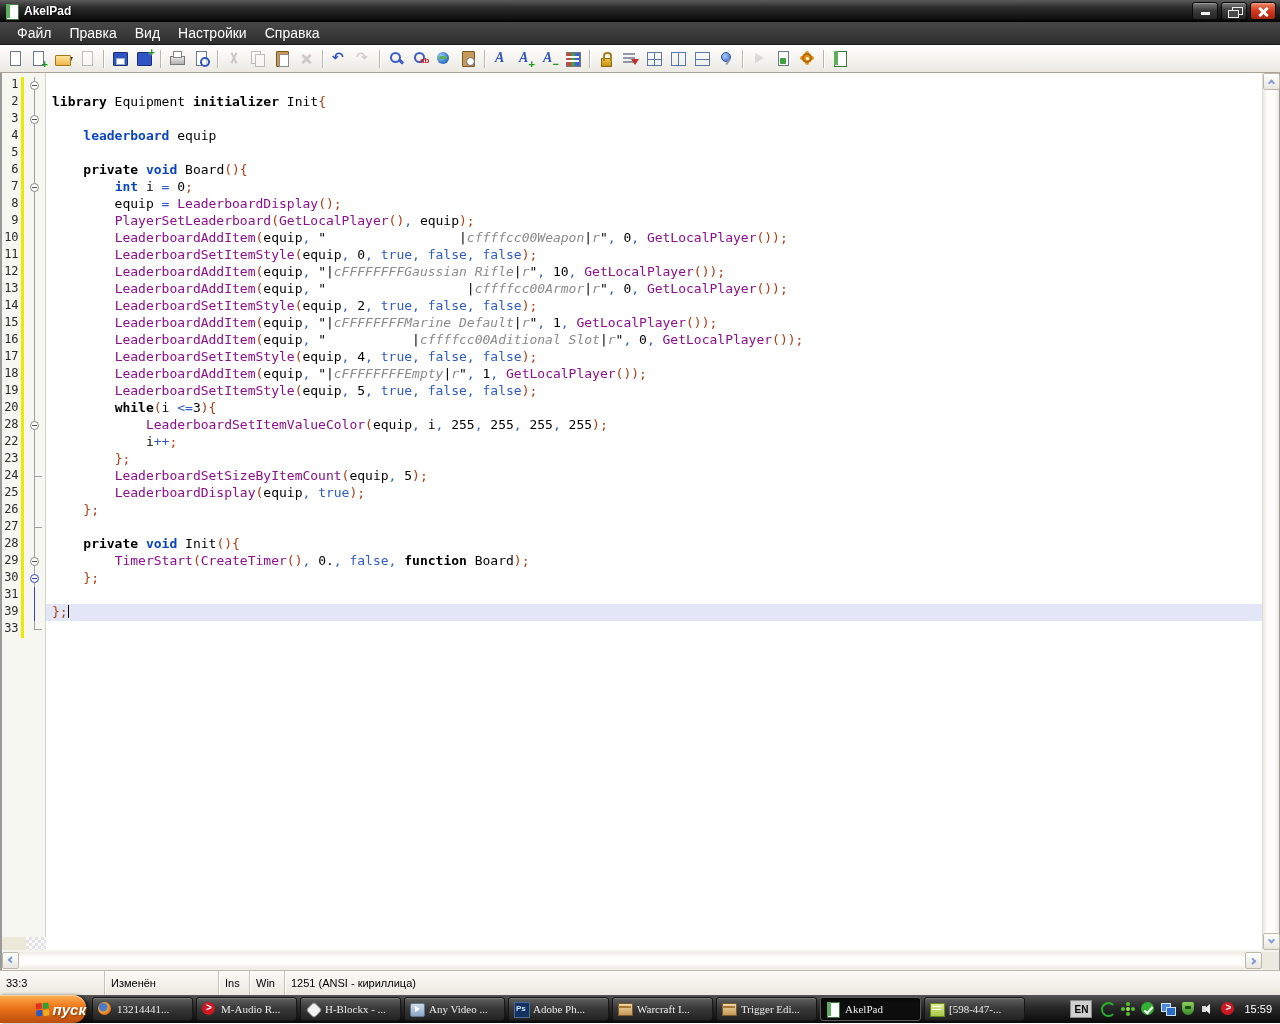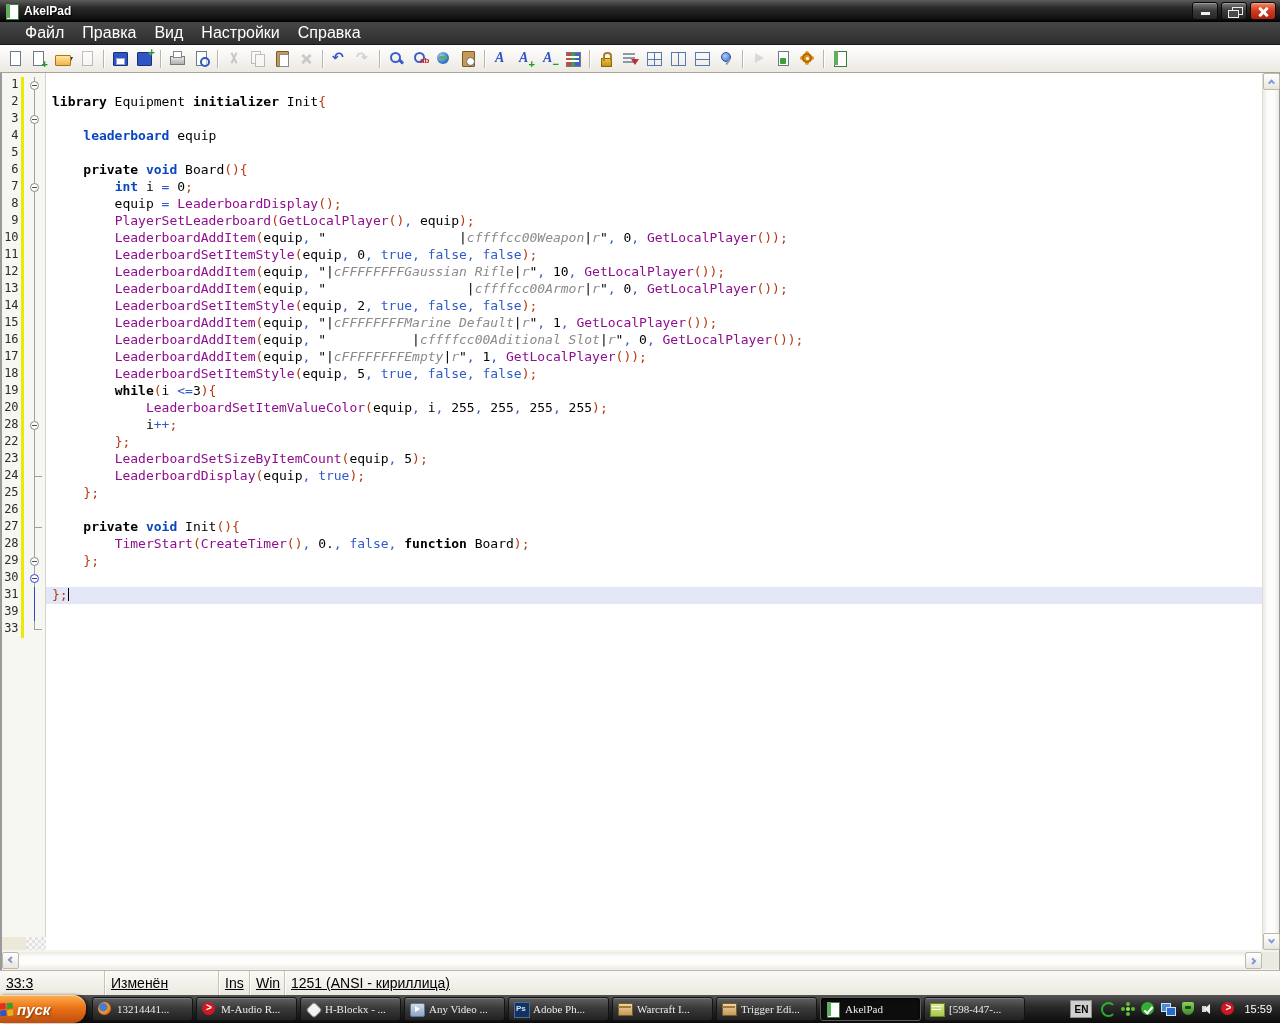--- a/index.html
+++ b/index.html
@@ -15,21 +15,21 @@
   .winbtns { display:flex; gap:3px; }
   .wbtn { width:26px; height:18px; border-radius:3px; border:1px solid #0a0a0a; position:relative; background:linear-gradient(#7d7d7d,#3c3c3c 45%,#242424); box-shadow:inset 0 1px 0 rgba(255,255,255,.25); }
   .wbtn.close { background:linear-gradient(#f08a64,#d83b20 45%,#a82410); }
   .w-min::before { content:''; position:absolute; left:8px; bottom:4px; width:9px; height:3px; background:#efefef; }
   .w-rest::before { content:''; position:absolute; left:6px; top:7px; width:9px; height:6px; border:1px solid #efefef; background:#4a4a4a; z-index:2;}
   .w-rest::after { content:''; position:absolute; left:10px; top:4px; width:9px; height:6px; border:1px solid #efefef; }
   .w-close::before,.w-close::after { content:''; position:absolute; left:11px; top:3px; width:3px; height:12px; background:#fff; border-radius:1px; }
   .w-close::before { transform:rotate(45deg);} .w-close::after { transform:rotate(-45deg);}
 
   
-  .menubar { height:23px; background:linear-gradient(#474747,#2e2e2e); border-bottom:1px solid #191919; display:flex; align-items:center; padding-left:16px; color:#fff; font-size:16px; flex:0 0 auto; }
+  .menubar { height:23px; background:linear-gradient(#474747,#2e2e2e); border-bottom:1px solid #191919; display:flex; align-items:center; padding-left:8px; color:#fff; font-size:14px; flex:0 0 auto; }
   .mitem { padding:4px 9px; }
 
   
   .toolbar { height:28px; background:linear-gradient(#ffffff,#ece9e2); border-bottom:1px solid #a8a49a; display:flex; align-items:center; padding-left:3px; flex:0 0 auto; }
   .tbtn { width:24px; height:23px; display:flex; align-items:center; justify-content:center; border-radius:2px; }
   .tbtn.disabled { filter:grayscale(1); opacity:.45; }
   .tsep { width:1px; height:18px; background:#b9b5a9; box-shadow:1px 0 0 #fff; margin:0 4px; }
   .ddarrow { font-size:8px; color:#333; margin-left:-2px; }
   .tico { position:relative; width:18px; height:17px; display:inline-block; }
   .i-new::before,.i-reopen::before,.i-preview::before,.i-script::before { content:''; position:absolute; left:4px; top:1px; width:9px; height:13px; background:#fff; border:1px solid #6b7b8d; }
@@ -115,27 +115,27 @@
   .chev { width:5px; height:5px; border-left:2px solid #8098d8; border-top:2px solid #8098d8; }
   .chev.up { transform:rotate(45deg) translate(1px,1px); }
   .chev.down { transform:rotate(225deg) translate(1px,1px); }
   .chev.left { transform:rotate(-45deg) translate(1px,0); }
   .chev.right { transform:rotate(135deg) translate(1px,0); }
   .hscroll { flex:0 0 20px; display:flex; background:#f4f3ee; border-left:2px solid #9a9a9a; border-right:1px solid #9a9a9a; align-items:center; }
   .htrack { flex:1; height:17px; background:linear-gradient(#eceae3,#fdfdfb 30%,#fdfdfb 70%,#eceae3); }
   .hcorner { width:17px; height:17px; background:#ece9e0; }
 
   
-  .statusbar { flex:0 0 25px; background:linear-gradient(#fbfaf7,#ebe8df); border-top:1px solid #b8b5a8; display:flex; align-items:center; font-size:14px; color:#000;text-decoration:underline; }
+  .statusbar { flex:0 0 25px; background:linear-gradient(#fbfaf7,#ebe8df); border-top:1px solid #b8b5a8; display:flex; align-items:center; font-size:11px; color:#000; }
   .sseg { height:100%; display:flex; align-items:center; padding-left:6px; border-right:1px solid #c6c3b5; box-shadow:1px 0 0 #fff; }
   .s1 { width:105px; } .s2 { width:114px; } .s3 { width:31px; } .s4 { width:35px; } .s5 { flex:1; border-right:none; box-shadow:none; }
 
   
   .taskbar { flex:0 0 28px; background:linear-gradient(#545454,#2b2b2b 40%,#121212 85%,#0a0a0a); display:flex; align-items:center; }
-  .startbtn { width:86px; height:28px; background:linear-gradient(#ffb050,#ec7418 45%,#bc4d0e); border-radius:0 13px 13px 0; display:flex; align-items:center; justify-content:flex-start; gap:4px; color:#fff; font:bold italic 15px "Liberation Sans",sans-serif; text-shadow:1px 1px 2px #7a3a00; box-shadow:inset 0 1px 0 rgba(255,255,255,.5), 2px 0 3px rgba(0,0,0,.5); }
+  .startbtn { width:86px; height:28px; background:linear-gradient(#ffb050,#ec7418 45%,#bc4d0e); border-radius:0 13px 13px 0; display:flex; align-items:center; justify-content:flex-end; gap:4px; color:#fff; font:bold italic 15px "Liberation Sans",sans-serif; text-shadow:1px 1px 2px #7a3a00; box-shadow:inset 0 1px 0 rgba(255,255,255,.5), 2px 0 3px rgba(0,0,0,.5); }
   .flag { width:13px; height:13px; position:relative; transform:rotate(-4deg); }
   .flag::before { content:''; position:absolute; left:0; top:0; width:6px; height:6px; background:#e03020; border-radius:1px; box-shadow:7px 0 0 #30a030,0 7px 0 #2858c8,7px 7px 0 #e8b020; }
   .tasks { display:flex; gap:3px; margin-left:6px; }
   .task { width:101px; height:24px; background:linear-gradient(#616161,#3a3a3a 45%,#222); border:1px solid #141414; border-radius:3px; box-shadow:inset 0 1px 0 rgba(255,255,255,.18); display:flex; align-items:center; padding:0 4px; gap:4px; color:#ececec; font-size:11px; white-space:nowrap; overflow:hidden;font-family:Liberation Serif, serif; }
   .task.active { background:#0d0d0d; border-color:#5a5a5a; box-shadow:inset 0 1px 3px #000; }
   .kico { position:relative; width:16px; height:16px; flex:0 0 16px; }
   .k-firefox::before { content:''; position:absolute; left:1px; top:1px; width:13px; height:13px; border-radius:50%; background:radial-gradient(circle at 40% 40%,#4a7ad0 0 32%,#f0a030 45%,#e06010 75%,#b84a08); }
   .k-maudio::before,.t-maudio::before { content:''; position:absolute; left:1px; top:1px; width:13px; height:13px; background:#d01822; border-radius:50%; }
   .k-maudio::after,.t-maudio::after { content:'>'; position:absolute; left:5px; top:1px; color:#fff; font:bold 10px "Liberation Sans",sans-serif; }
   .k-hblockx::before { content:''; position:absolute; left:3px; top:3px; width:10px; height:10px; background:#f2f2f2; border:1px solid #8a8a8a; border-radius:3px; transform:rotate(45deg); }
@@ -551,20 +551,21 @@
         <div class="c-row"><span class="tk-n">        </span><span class="tk-t">int</span><span class="tk-n"> i </span><span class="tk-b">=</span><span class="tk-n"> 0</span><span class="tk-r">;</span></div>
         <div class="c-row"><span class="tk-n">        equip </span><span class="tk-b">=</span><span class="tk-n"> </span><span class="tk-f">LeaderboardDisplay</span><span class="tk-r">();</span></div>
         <div class="c-row"><span class="tk-n">        </span><span class="tk-f">PlayerSetLeaderboard</span><span class="tk-r">(</span><span class="tk-f">GetLocalPlayer</span><span class="tk-r">()</span><span class="tk-b">,</span><span class="tk-n"> equip</span><span class="tk-r">);</span></div>
         <div class="c-row"><span class="tk-n">        </span><span class="tk-f">LeaderboardAddItem</span><span class="tk-r">(</span><span class="tk-n">equip</span><span class="tk-b">,</span><span class="tk-n"> "</span><span class="tk-s">                 </span><span class="tk-n">|</span><span class="tk-s">cffffcc00Weapon</span><span class="tk-n">|</span><span class="tk-s">r</span><span class="tk-n">"</span><span class="tk-b">,</span><span class="tk-n"> 0</span><span class="tk-b">,</span><span class="tk-n"> </span><span class="tk-f">GetLocalPlayer</span><span class="tk-r">());</span></div>
         <div class="c-row"><span class="tk-n">        </span><span class="tk-f">LeaderboardSetItemStyle</span><span class="tk-r">(</span><span class="tk-n">equip</span><span class="tk-b">,</span><span class="tk-n"> 0</span><span class="tk-b">,</span><span class="tk-n"> </span><span class="tk-b">true, false, false</span><span class="tk-r">);</span></div>
         <div class="c-row"><span class="tk-n">        </span><span class="tk-f">LeaderboardAddItem</span><span class="tk-r">(</span><span class="tk-n">equip</span><span class="tk-b">,</span><span class="tk-n"> "|</span><span class="tk-s">cFFFFFFFFGaussian Rifle</span><span class="tk-n">|</span><span class="tk-s">r</span><span class="tk-n">"</span><span class="tk-b">,</span><span class="tk-n"> 10</span><span class="tk-b">,</span><span class="tk-n"> </span><span class="tk-f">GetLocalPlayer</span><span class="tk-r">());</span></div>
         <div class="c-row"><span class="tk-n">        </span><span class="tk-f">LeaderboardAddItem</span><span class="tk-r">(</span><span class="tk-n">equip</span><span class="tk-b">,</span><span class="tk-n"> "</span><span class="tk-s">                  </span><span class="tk-n">|</span><span class="tk-s">cffffcc00Armor</span><span class="tk-n">|</span><span class="tk-s">r</span><span class="tk-n">"</span><span class="tk-b">,</span><span class="tk-n"> 0</span><span class="tk-b">,</span><span class="tk-n"> </span><span class="tk-f">GetLocalPlayer</span><span class="tk-r">());</span></div>
         <div class="c-row"><span class="tk-n">        </span><span class="tk-f">LeaderboardSetItemStyle</span><span class="tk-r">(</span><span class="tk-n">equip</span><span class="tk-b">,</span><span class="tk-n"> 2</span><span class="tk-b">,</span><span class="tk-n"> </span><span class="tk-b">true, false, false</span><span class="tk-r">);</span></div>
         <div class="c-row"><span class="tk-n">        </span><span class="tk-f">LeaderboardAddItem</span><span class="tk-r">(</span><span class="tk-n">equip</span><span class="tk-b">,</span><span class="tk-n"> "|</span><span class="tk-s">cFFFFFFFFMarine Default</span><span class="tk-n">|</span><span class="tk-s">r</span><span class="tk-n">"</span><span class="tk-b">,</span><span class="tk-n"> 1</span><span class="tk-b">,</span><span class="tk-n"> </span><span class="tk-f">GetLocalPlayer</span><span class="tk-r">());</span></div>
         <div class="c-row"><span class="tk-n">        </span><span class="tk-f">LeaderboardAddItem</span><span class="tk-r">(</span><span class="tk-n">equip</span><span class="tk-b">,</span><span class="tk-n"> "</span><span class="tk-s">           </span><span class="tk-n">|</span><span class="tk-s">cffffcc00Aditional Slot</span><span class="tk-n">|</span><span class="tk-s">r</span><span class="tk-n">"</span><span class="tk-b">,</span><span class="tk-n"> 0</span><span class="tk-b">,</span><span class="tk-n"> </span><span class="tk-f">GetLocalPlayer</span><span class="tk-r">());</span></div>
+        <div class="c-row"><span class="tk-n">        </span><span class="tk-f">LeaderboardSetItemStyle</span><span class="tk-r">(</span><span class="tk-n">equip</span><span class="tk-b">,</span><span class="tk-n"> 4</span><span class="tk-b">,</span><span class="tk-n"> </span><span class="tk-b">true, false, false</span><span class="tk-r">);</span></div>
         <div class="c-row"><span class="tk-n">        </span><span class="tk-f">LeaderboardAddItem</span><span class="tk-r">(</span><span class="tk-n">equip</span><span class="tk-b">,</span><span class="tk-n"> "|</span><span class="tk-s">cFFFFFFFFEmpty</span><span class="tk-n">|</span><span class="tk-s">r</span><span class="tk-n">"</span><span class="tk-b">,</span><span class="tk-n"> 1</span><span class="tk-b">,</span><span class="tk-n"> </span><span class="tk-f">GetLocalPlayer</span><span class="tk-r">());</span></div>
         <div class="c-row"><span class="tk-n">        </span><span class="tk-f">LeaderboardSetItemStyle</span><span class="tk-r">(</span><span class="tk-n">equip</span><span class="tk-b">,</span><span class="tk-n"> 5</span><span class="tk-b">,</span><span class="tk-n"> </span><span class="tk-b">true, false, false</span><span class="tk-r">);</span></div>
         <div class="c-row"><span class="tk-n">        </span><span class="tk-k">while</span><span class="tk-r">(</span><span class="tk-n">i </span><span class="tk-b">&lt;=</span><span class="tk-n">3</span><span class="tk-r">){</span></div>
         <div class="c-row"><span class="tk-n">            </span><span class="tk-f">LeaderboardSetItemValueColor</span><span class="tk-r">(</span><span class="tk-n">equip</span><span class="tk-b">,</span><span class="tk-n"> i</span><span class="tk-b">,</span><span class="tk-n"> 255</span><span class="tk-b">,</span><span class="tk-n"> 255</span><span class="tk-b">,</span><span class="tk-n"> 255</span><span class="tk-b">,</span><span class="tk-n"> 255</span><span class="tk-r">);</span></div>
         <div class="c-row"><span class="tk-n">            i</span><span class="tk-b">++</span><span class="tk-r">;</span></div>
         <div class="c-row"><span class="tk-n">        </span><span class="tk-r">};</span></div>
         <div class="c-row"><span class="tk-n">        </span><span class="tk-f">LeaderboardSetSizeByItemCount</span><span class="tk-r">(</span><span class="tk-n">equip</span><span class="tk-b">,</span><span class="tk-n"> 5</span><span class="tk-r">);</span></div>
         <div class="c-row"><span class="tk-n">        </span><span class="tk-f">LeaderboardDisplay</span><span class="tk-r">(</span><span class="tk-n">equip</span><span class="tk-b">,</span><span class="tk-n"> </span><span class="tk-b">true</span><span class="tk-r">);</span></div>
         <div class="c-row"><span class="tk-n">    </span><span class="tk-r">};</span></div>
         <div class="c-row"></div>

